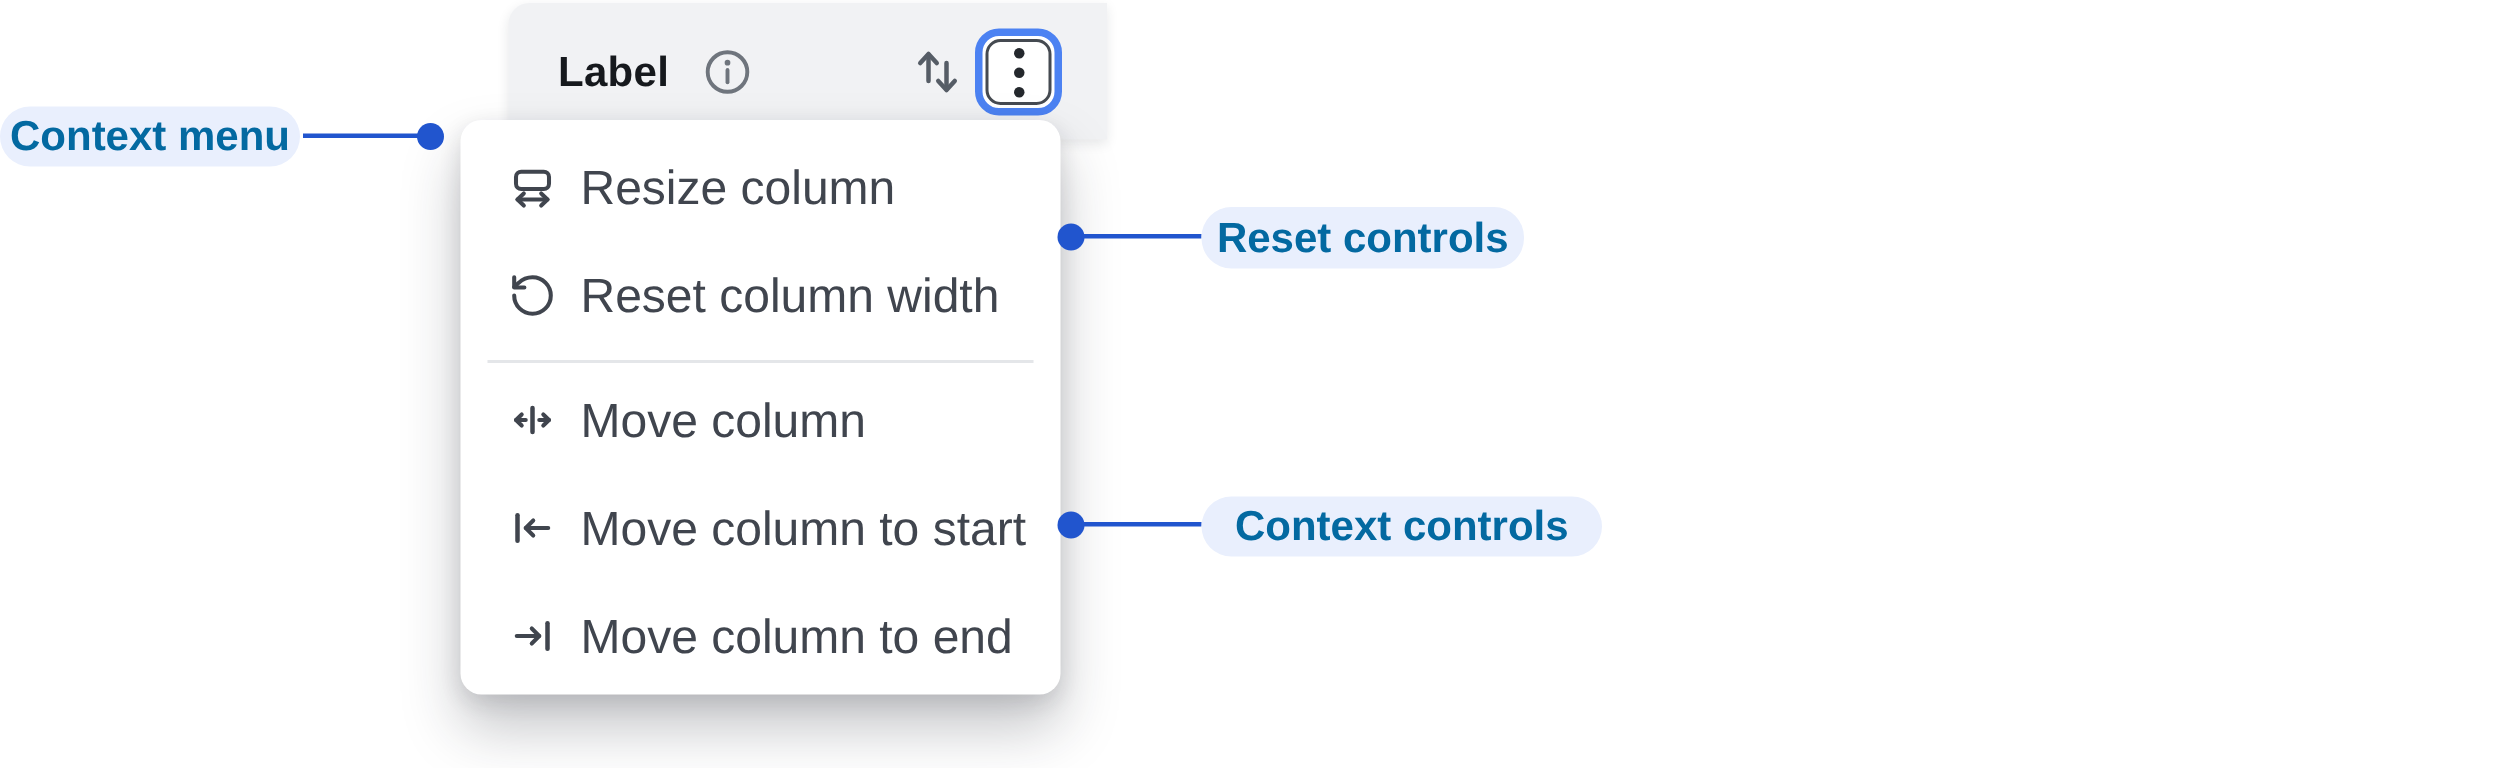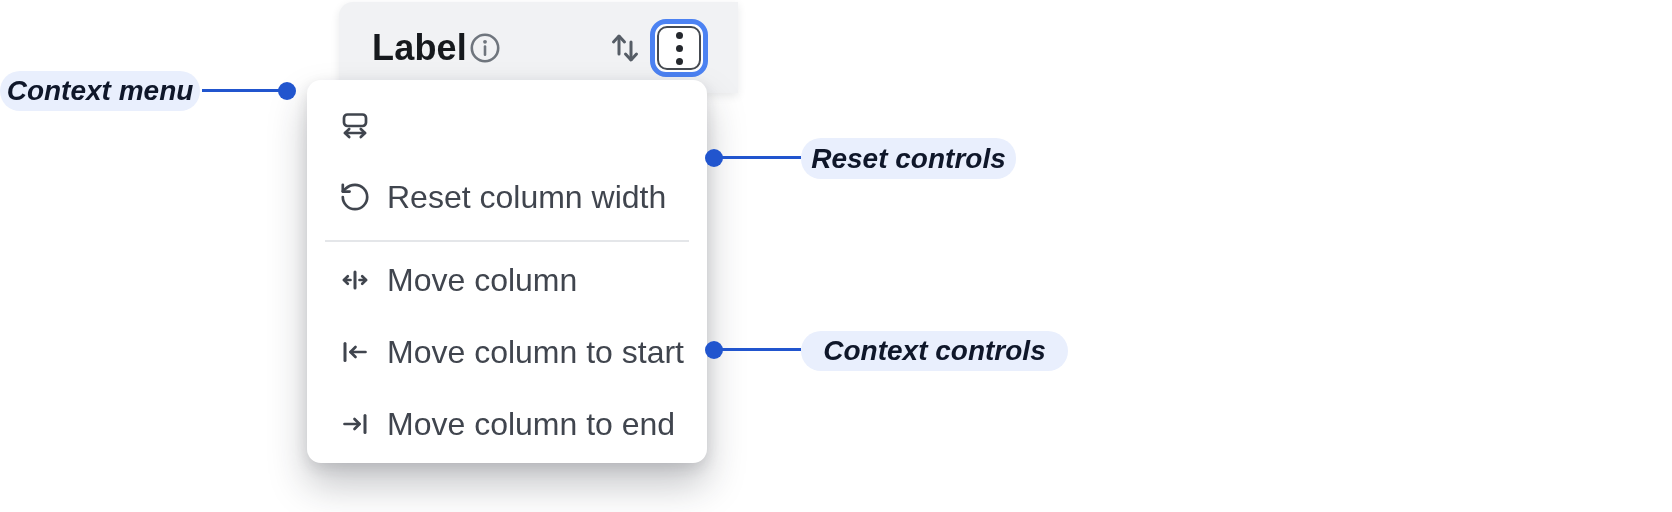--- a/index.html
+++ b/index.html
@@ -9,21 +9,21 @@
   
   .col-header {
     position: absolute; left: 339px; top: 2px; width: 399px; height: 91px;
     background: #F1F2F4; border-radius: 14px 0 0 0;
     box-shadow: 0 3px 8px rgba(30,35,45,0.10);
     display: flex; align-items: center; z-index: 1;
   }
   .col-title {
     position: absolute; left: 33px; top: 0; height: 91px;
     display: flex; align-items: center;
-    font-size: 36px; font-weight: 700; color: #16191D; letter-spacing: 0.2px;
+    font-size: 28px; font-weight: 700; color: #16191D; letter-spacing: 0.2px;
   }
   .hdr-icon { position: absolute; top: 50%; transform: translateY(-50%); display: block; }
   .info-icon   { left: 129px; }
   .sort-icon   { left: 266px; }
   .more-btn {
     position: absolute; left: 311px; top: 17px; width: 58px; height: 58px;
     border: 5px solid #4C82F2; border-radius: 16px; background: #ffffff;
     cursor: pointer; padding: 0;
   }
   .more-btn-inner {
@@ -54,21 +54,21 @@
   .mi-4 { top: 308px; }
   .menu-divider {
     position: absolute; left: 18px; top: 160px; width: 364px; height: 2px;
     background: #E4E6E9;
   }
 
   
   .pill {
     position: absolute; background: #E9EFFD; border-radius: 20px;
     display: flex; align-items: center; justify-content: center;
-    font-size: 28px; font-weight: 600; color: #0f172a; white-space: nowrap; z-index: 3; font-style: italic;
+    font-size: 28px; font-weight: 600; color: #0369a1; white-space: nowrap; z-index: 3;
   }
   .pill-context  { left:   0px; top:  71px; width: 200px; height: 40px; }
   .pill-resize   { left: 801px; top: 138px; width: 215px; height: 41px; }
   .pill-movement { left: 801px; top: 331px; width: 267px; height: 40px; }
   .ann-line { position: absolute; height: 3px; background: #2155CE; z-index: 3; }
   .line-context  { left: 202px; top:  89px; width:  78px; }
   .line-resize   { left: 721px; top: 156px; width:  80px; }
   .line-movement { left: 721px; top: 348px; width:  80px; }
   .ann-dot { position: absolute; width: 18px; height: 18px; border-radius: 50%; background: #2155CE; z-index: 3; }
   .dot-context  { left: 278px; top:  82px; }
@@ -113,20 +113,21 @@
 
   <div class="menu-item mi-0">
     <span class="mi-icon">
       <svg width="34" height="34" viewBox="0 0 34 34" fill="none" stroke="#40454E" stroke-width="2.7" stroke-linecap="round" stroke-linejoin="round">
         <rect x="6" y="6.5" width="22" height="11.5" rx="3.5"></rect>
         <line x1="7" y1="25" x2="27" y2="25"></line>
         <path d="M11.2 21 L7 25 L11.2 29"></path>
         <path d="M22.8 21 L27 25 L22.8 29"></path>
       </svg>
     </span>
+    <span class="mi-label">Resize column</span>
   </div>
 
   <div class="menu-item mi-1">
     <span class="mi-icon">
       <svg width="34" height="34" viewBox="0 0 34 34" fill="none" stroke="#40454E" stroke-width="2.7" stroke-linecap="round" stroke-linejoin="round">
         <path d="M4.8 17 a12.2 12.2 0 1 0 12.2 -12.2 a13.2 13.2 0 0 0 -9.2 3.75 L4.8 11.3"></path>
         <path d="M4.8 4.8 v6.8 h6.8"></path>
       </svg>
     </span>
     <span class="mi-label">Reset column width</span>

